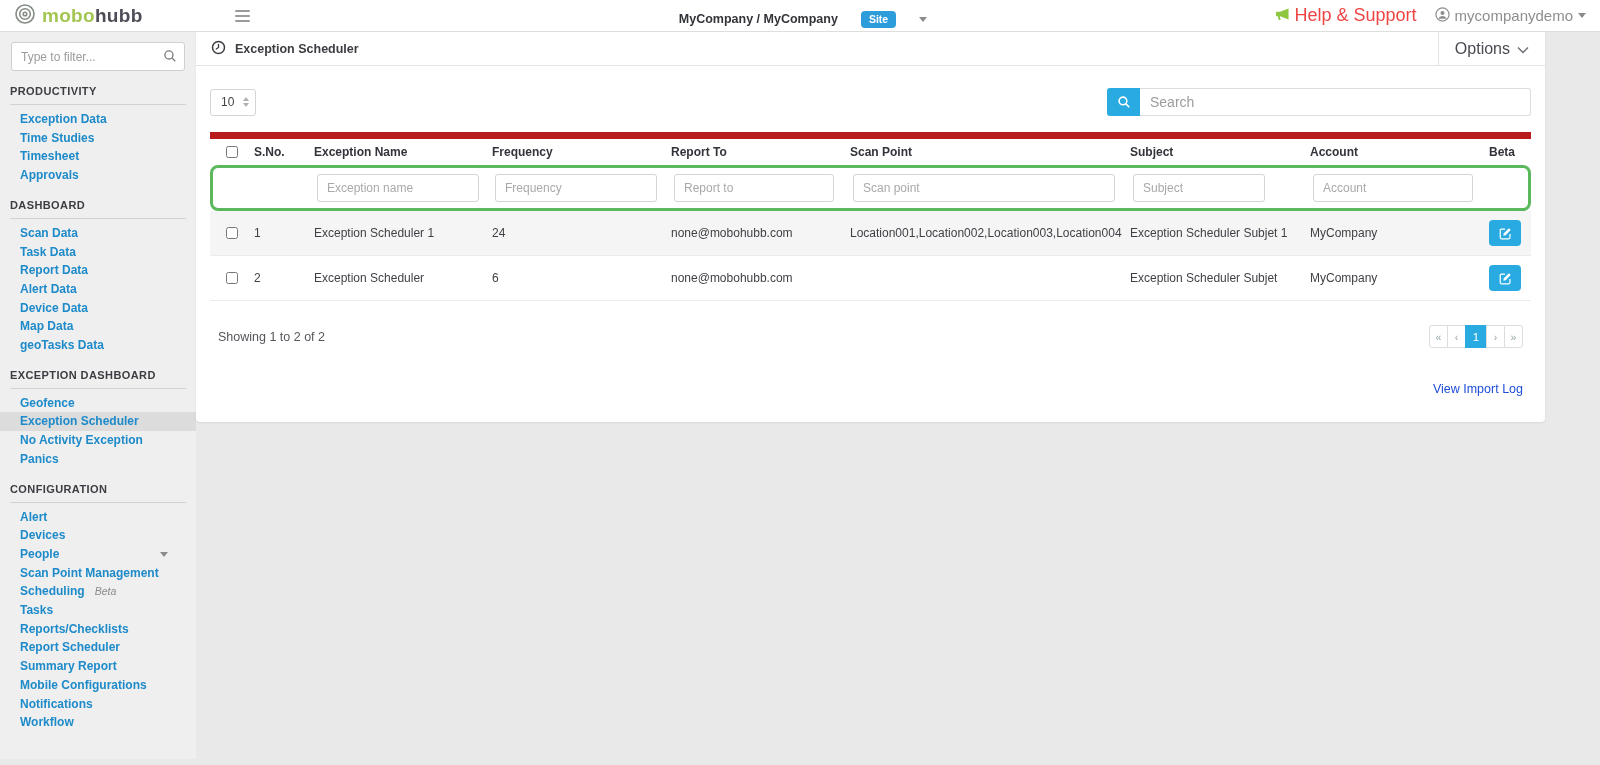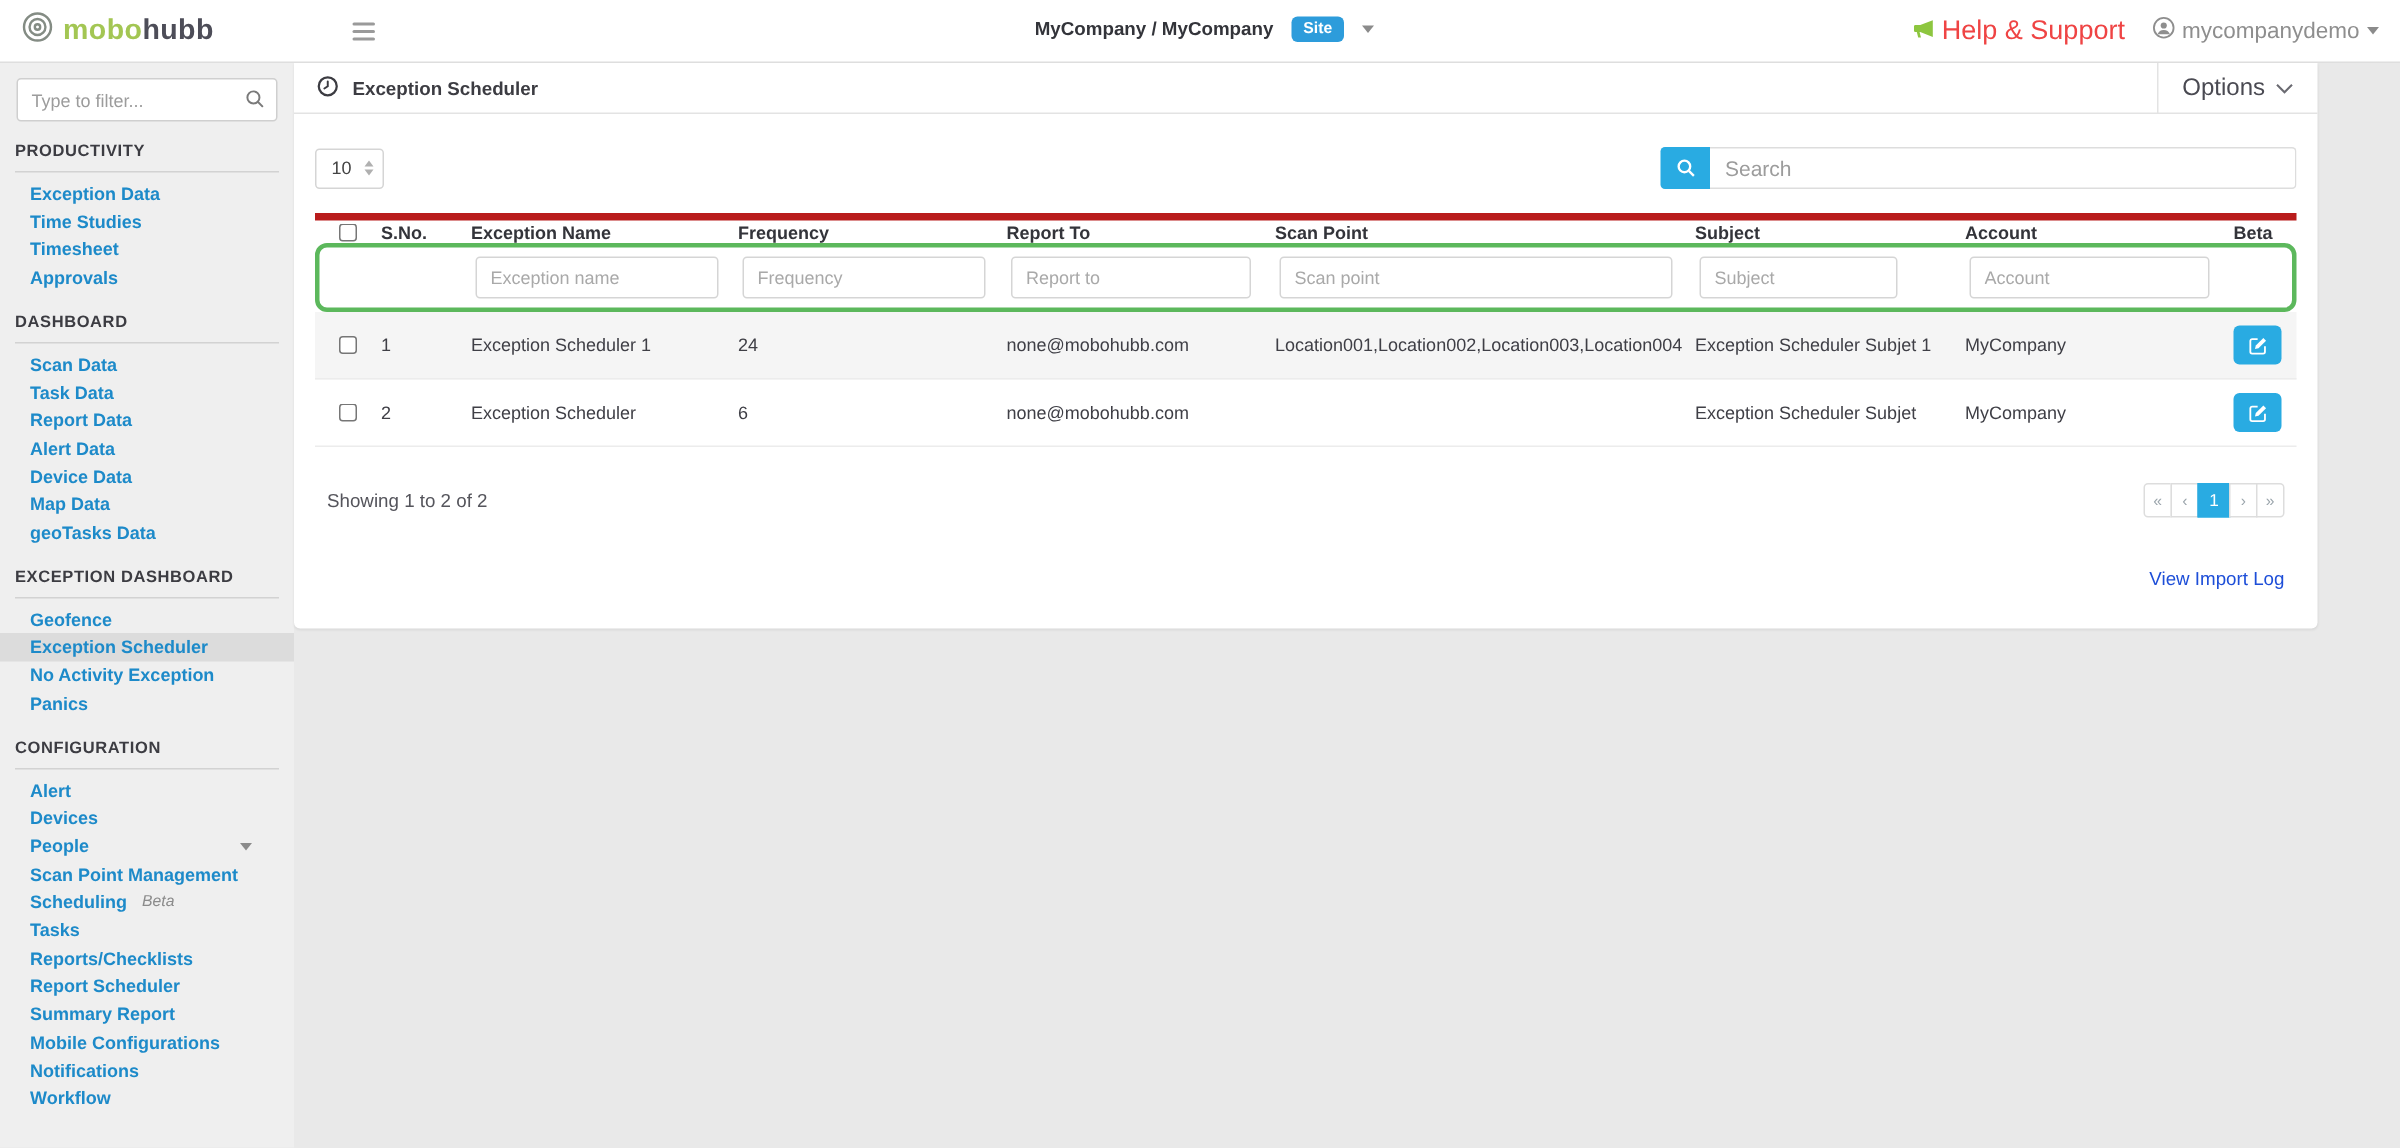--- a/index.html
+++ b/index.html
@@ -1,29 +1,29 @@
 <!DOCTYPE html>
 <html><head>
 <meta charset="utf-8">
 <style>
   * { margin:0; padding:0; box-sizing:border-box; }
   html,body { width:1600px; height:765px; overflow:hidden; background:#e9e9e9;
     font-family:"Liberation Sans", sans-serif; -webkit-font-smoothing:antialiased; }
 
   
-  .topbar { position:relative; height:42px; background:#fff; border-bottom:1px solid #dedede;
+  .topbar { position:relative; height:32px; background:#fff; border-bottom:1px solid #dedede;
     display:flex; align-items:center; padding:0 14px; z-index:5; }
   .logo { display:flex; align-items:center; gap:6px; }
   .logo-text { font-size:19px; font-weight:700; letter-spacing:.3px; }
   .logo-text .mobo { color:#a3c653; font-weight:600; }
   .logo-text .hubb { color:#4d4d58; }
   .hamburger { margin-left:92px; cursor:pointer; display:flex; flex-direction:column; gap:3px; }
   .hamburger span { width:15px; height:2px; background:#9a9a9a; border-radius:1px; }
   .topbar-center { position:absolute; left:6px; right:0; top:0; height:38px; display:flex;
-    align-items:center; justify-content:center; gap:12px; pointer-events:none; }
+    align-items:center; justify-content:center; gap:23px; pointer-events:none; }
   .topbar-center > * { pointer-events:auto; }
   .ctx-text { font-size:12.5px; color:#33343a; font-weight:600; }
   .site-badge { background:#2d9cdb; color:#fff; font-size:10.5px; font-weight:600;
     padding:2px 8px 3px; border-radius:4px; }
   .caret { width:0; height:0; border-left:4px solid transparent; border-right:4px solid transparent;
     border-top:5px solid #8b8b8b; display:inline-block; }
   .topbar-right { margin-left:auto; display:flex; align-items:center; gap:18px; }
   .help-link { display:flex; align-items:center; gap:5px; color:#ef4444; font-size:18px;
     font-weight:400; cursor:pointer; }
   .user-menu { display:flex; align-items:center; gap:5px; color:#8e8e8e; font-size:15px; cursor:pointer; }
@@ -71,21 +71,21 @@
   .search-group { display:flex; width:424px; height:28px; }
   .search-btn { width:33px; background:#29abe2; border:none; border-radius:3px 0 0 3px;
     display:flex; align-items:center; justify-content:center; cursor:pointer; }
   .search-group input { flex:1; border:1px solid #ddd; border-left:none; border-radius:0 3px 3px 0;
     font-size:14px; color:#444; padding:0 10px; font-family:"Liberation Sans", sans-serif; }
   .search-group input::placeholder { color:#9c9c9c; }
 
   
   .grid-row { display:grid; grid-template-columns:44px 60px 178px 179px 179px 280px 180px 179px 42px;
     align-items:center; }
-  .t-head { border-top:5px solid #b91c1c; height:20px; font-size:12px; font-weight:700; color:#33343a; }
+  .t-head { border-top:7px solid #b91c1c; height:33px; font-size:12px; font-weight:700; color:#33343a; }
   .t-head .cb-cell, .data-row .cb-cell { display:flex; justify-content:center; }
   input[type=checkbox] { width:12px; height:12px; accent-color:#29abe2; cursor:pointer; }
   .filter-band { border:3px solid #5cb85c; border-radius:8px; height:46px; display:flex; align-items:center; }
   .filter-band .grid-row { width:100%; }
   .f-input { height:28px; border:1px solid #d5d5d5; border-radius:3px; font-size:12px; color:#444;
     padding:0 9px; font-family:"Liberation Sans", sans-serif; background:#fff; }
   .f-input::placeholder { color:#a9a9a9; }
   .w-name{width:162px} .w-freq{width:162px} .w-rep{width:160px} .w-scan{width:262px}
   .w-subj{width:132px} .w-acct{width:160px}
   .data-row { height:45px; font-size:12px; color:#3f3f46; border-bottom:1px solid #ececec; }

